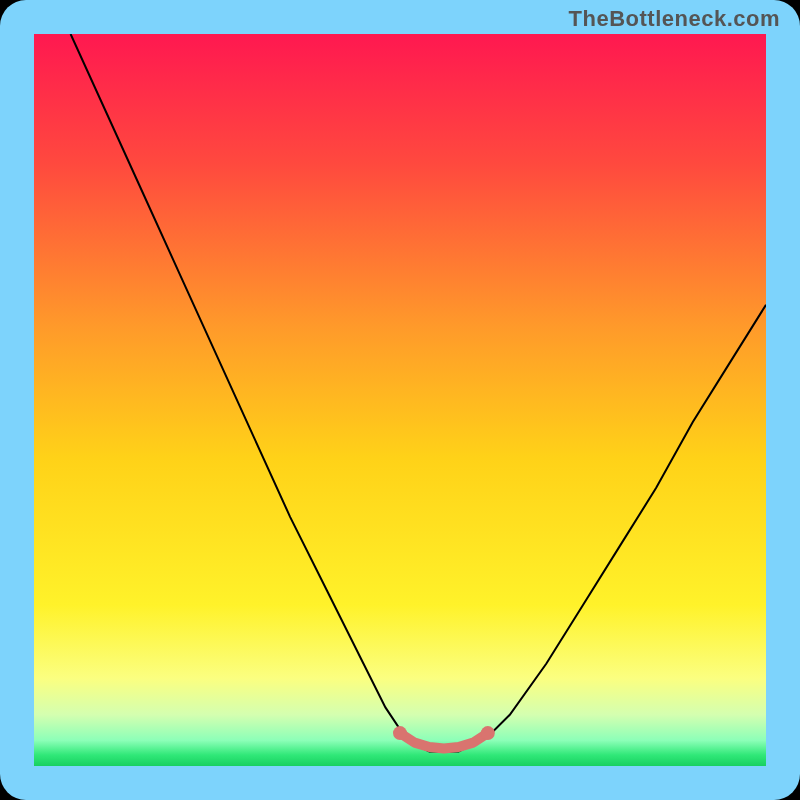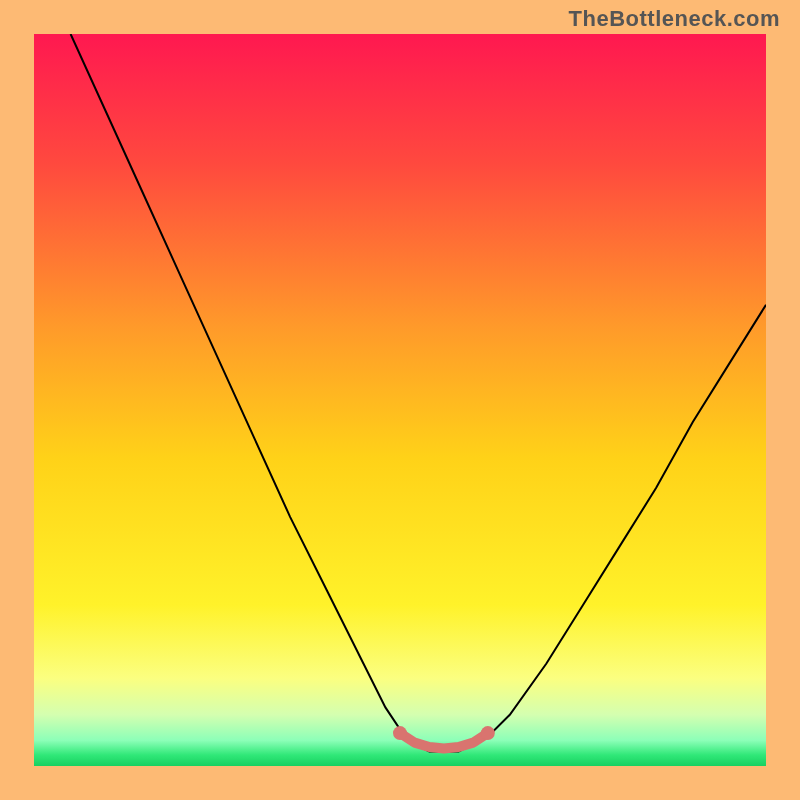--- a/index.html
+++ b/index.html
@@ -8,21 +8,22 @@
     width: 800px;
     height: 800px;
     background: #000;
     overflow: hidden;
     font-family: Arial, Helvetica, sans-serif;
   }
   .frame {
     position: absolute;
     left: 0; top: 0;
     width: 800px; height: 800px;
-    background: #fdba74;
+    background: #7dd3fc;
+    border-radius: 26px;
   }
   .watermark {
     position: absolute;
     top: 6px;
     right: 20px;
     color: #555;
     font-size: 22px;
     font-weight: 600;
     letter-spacing: 0.5px;
     user-select: none;

